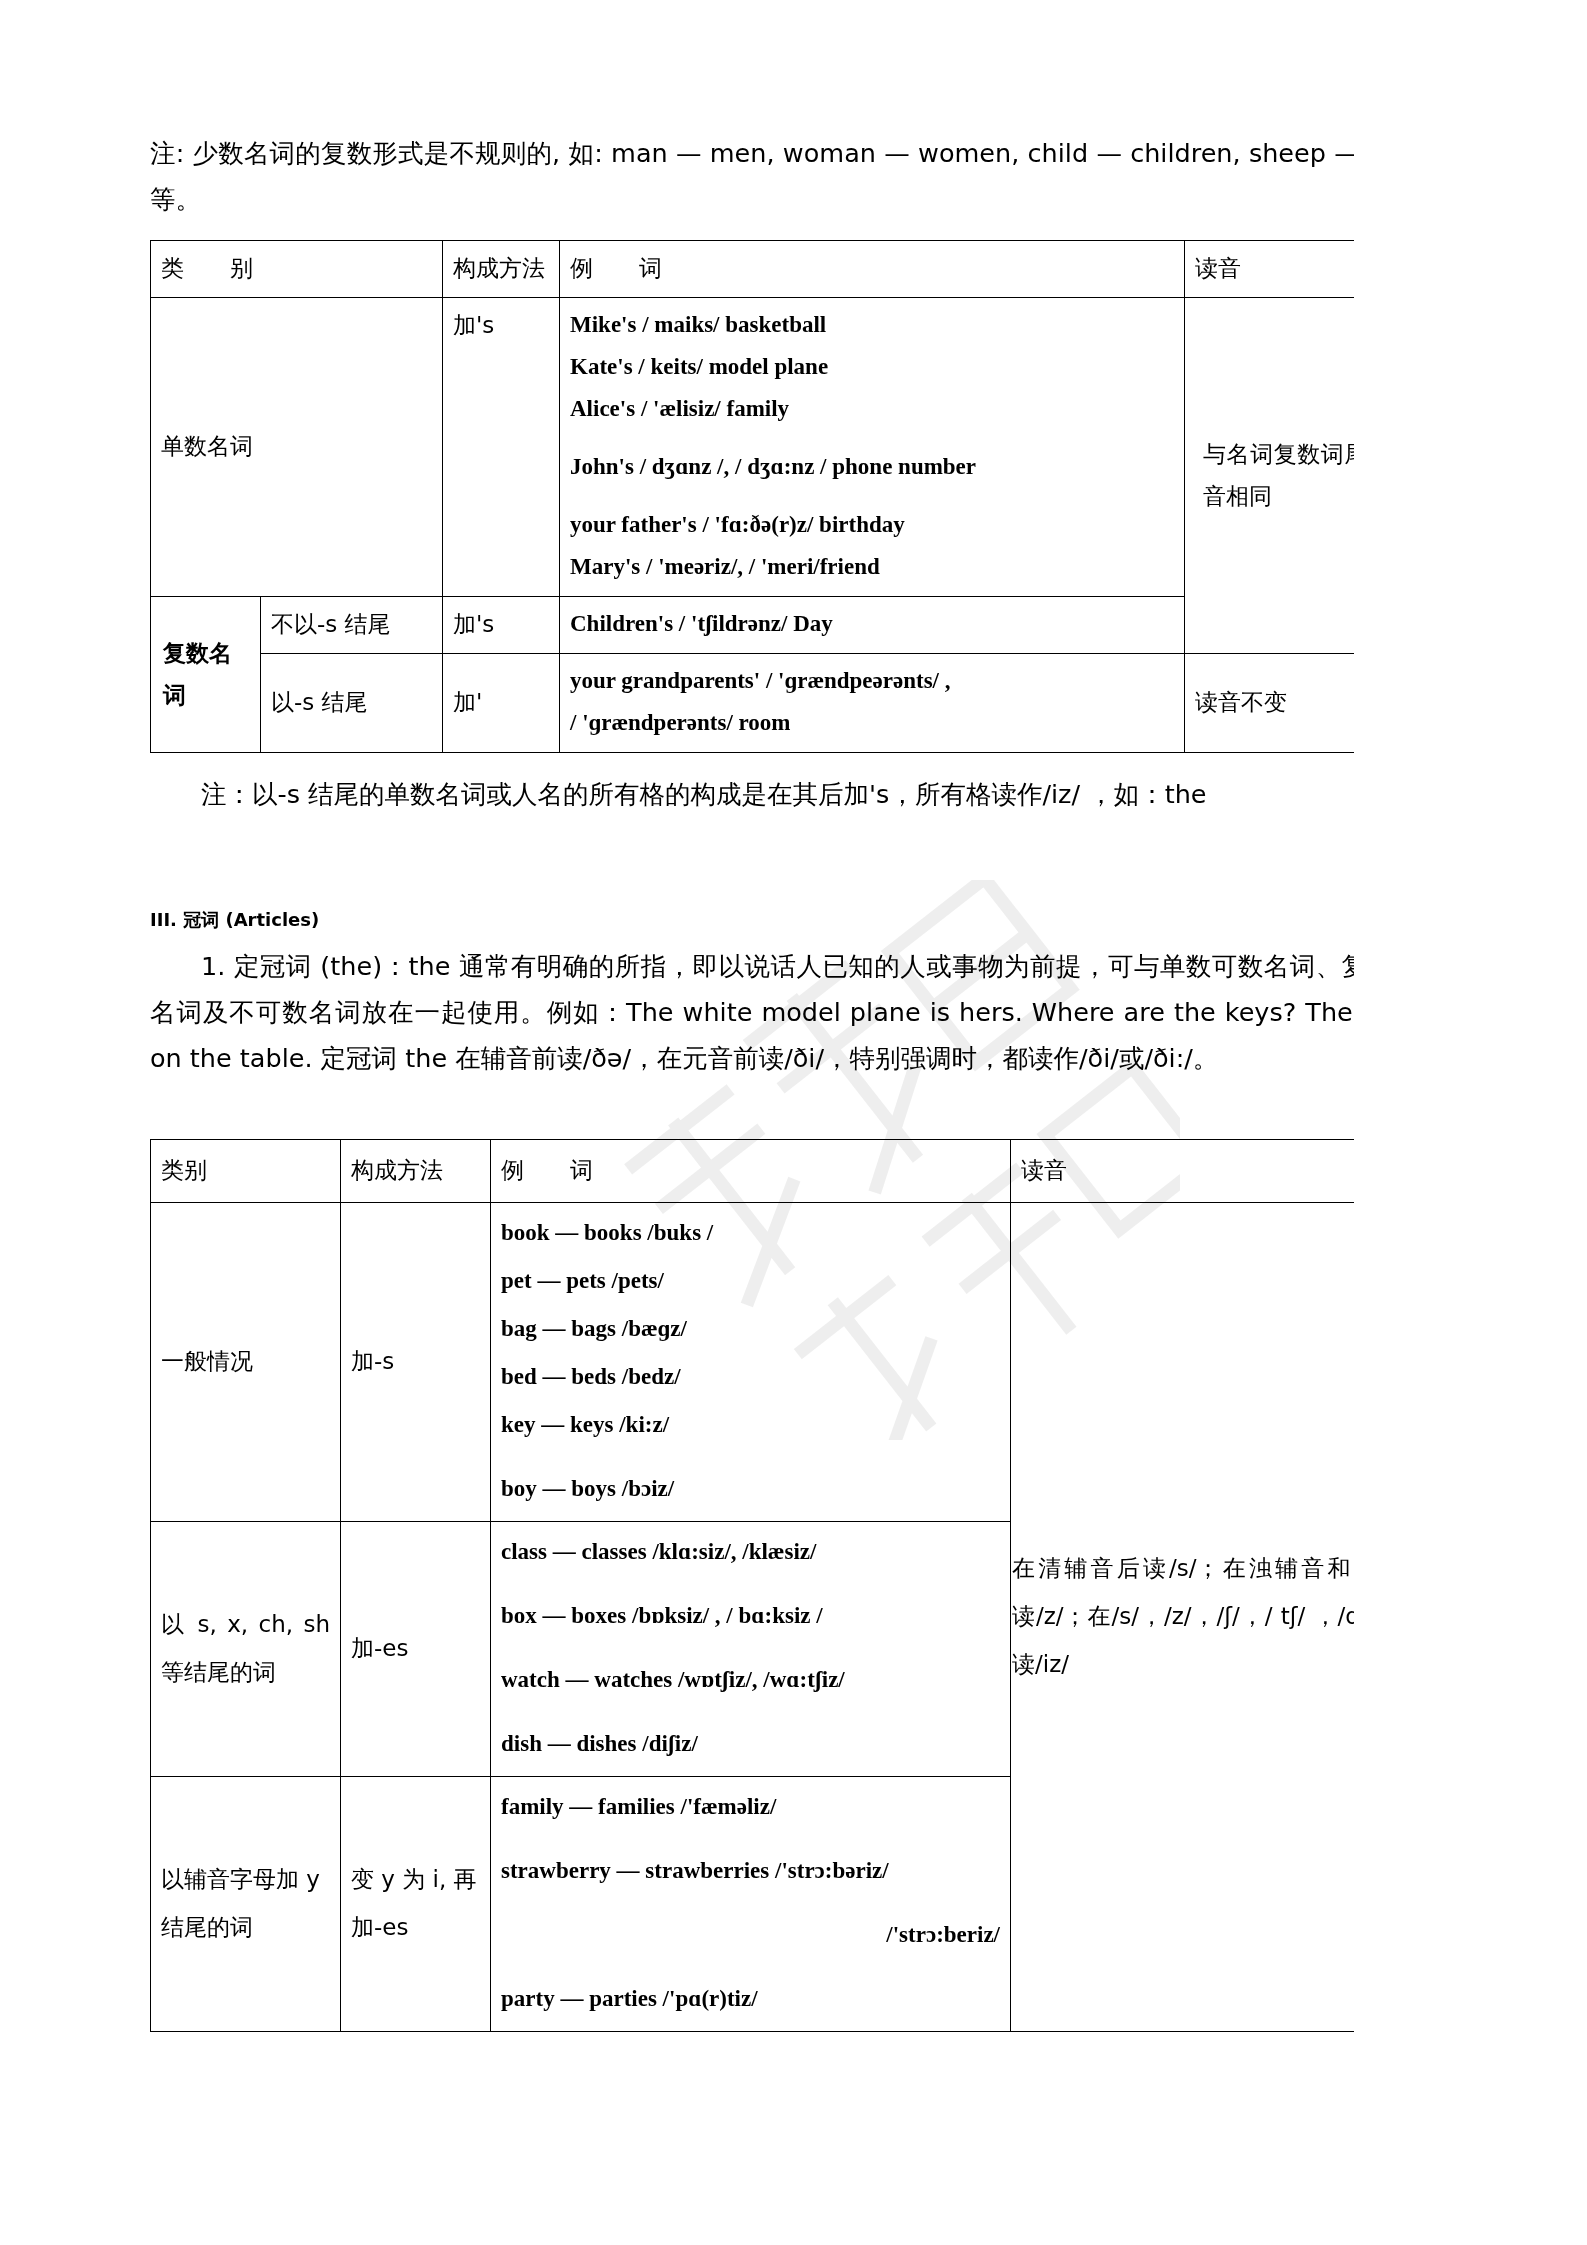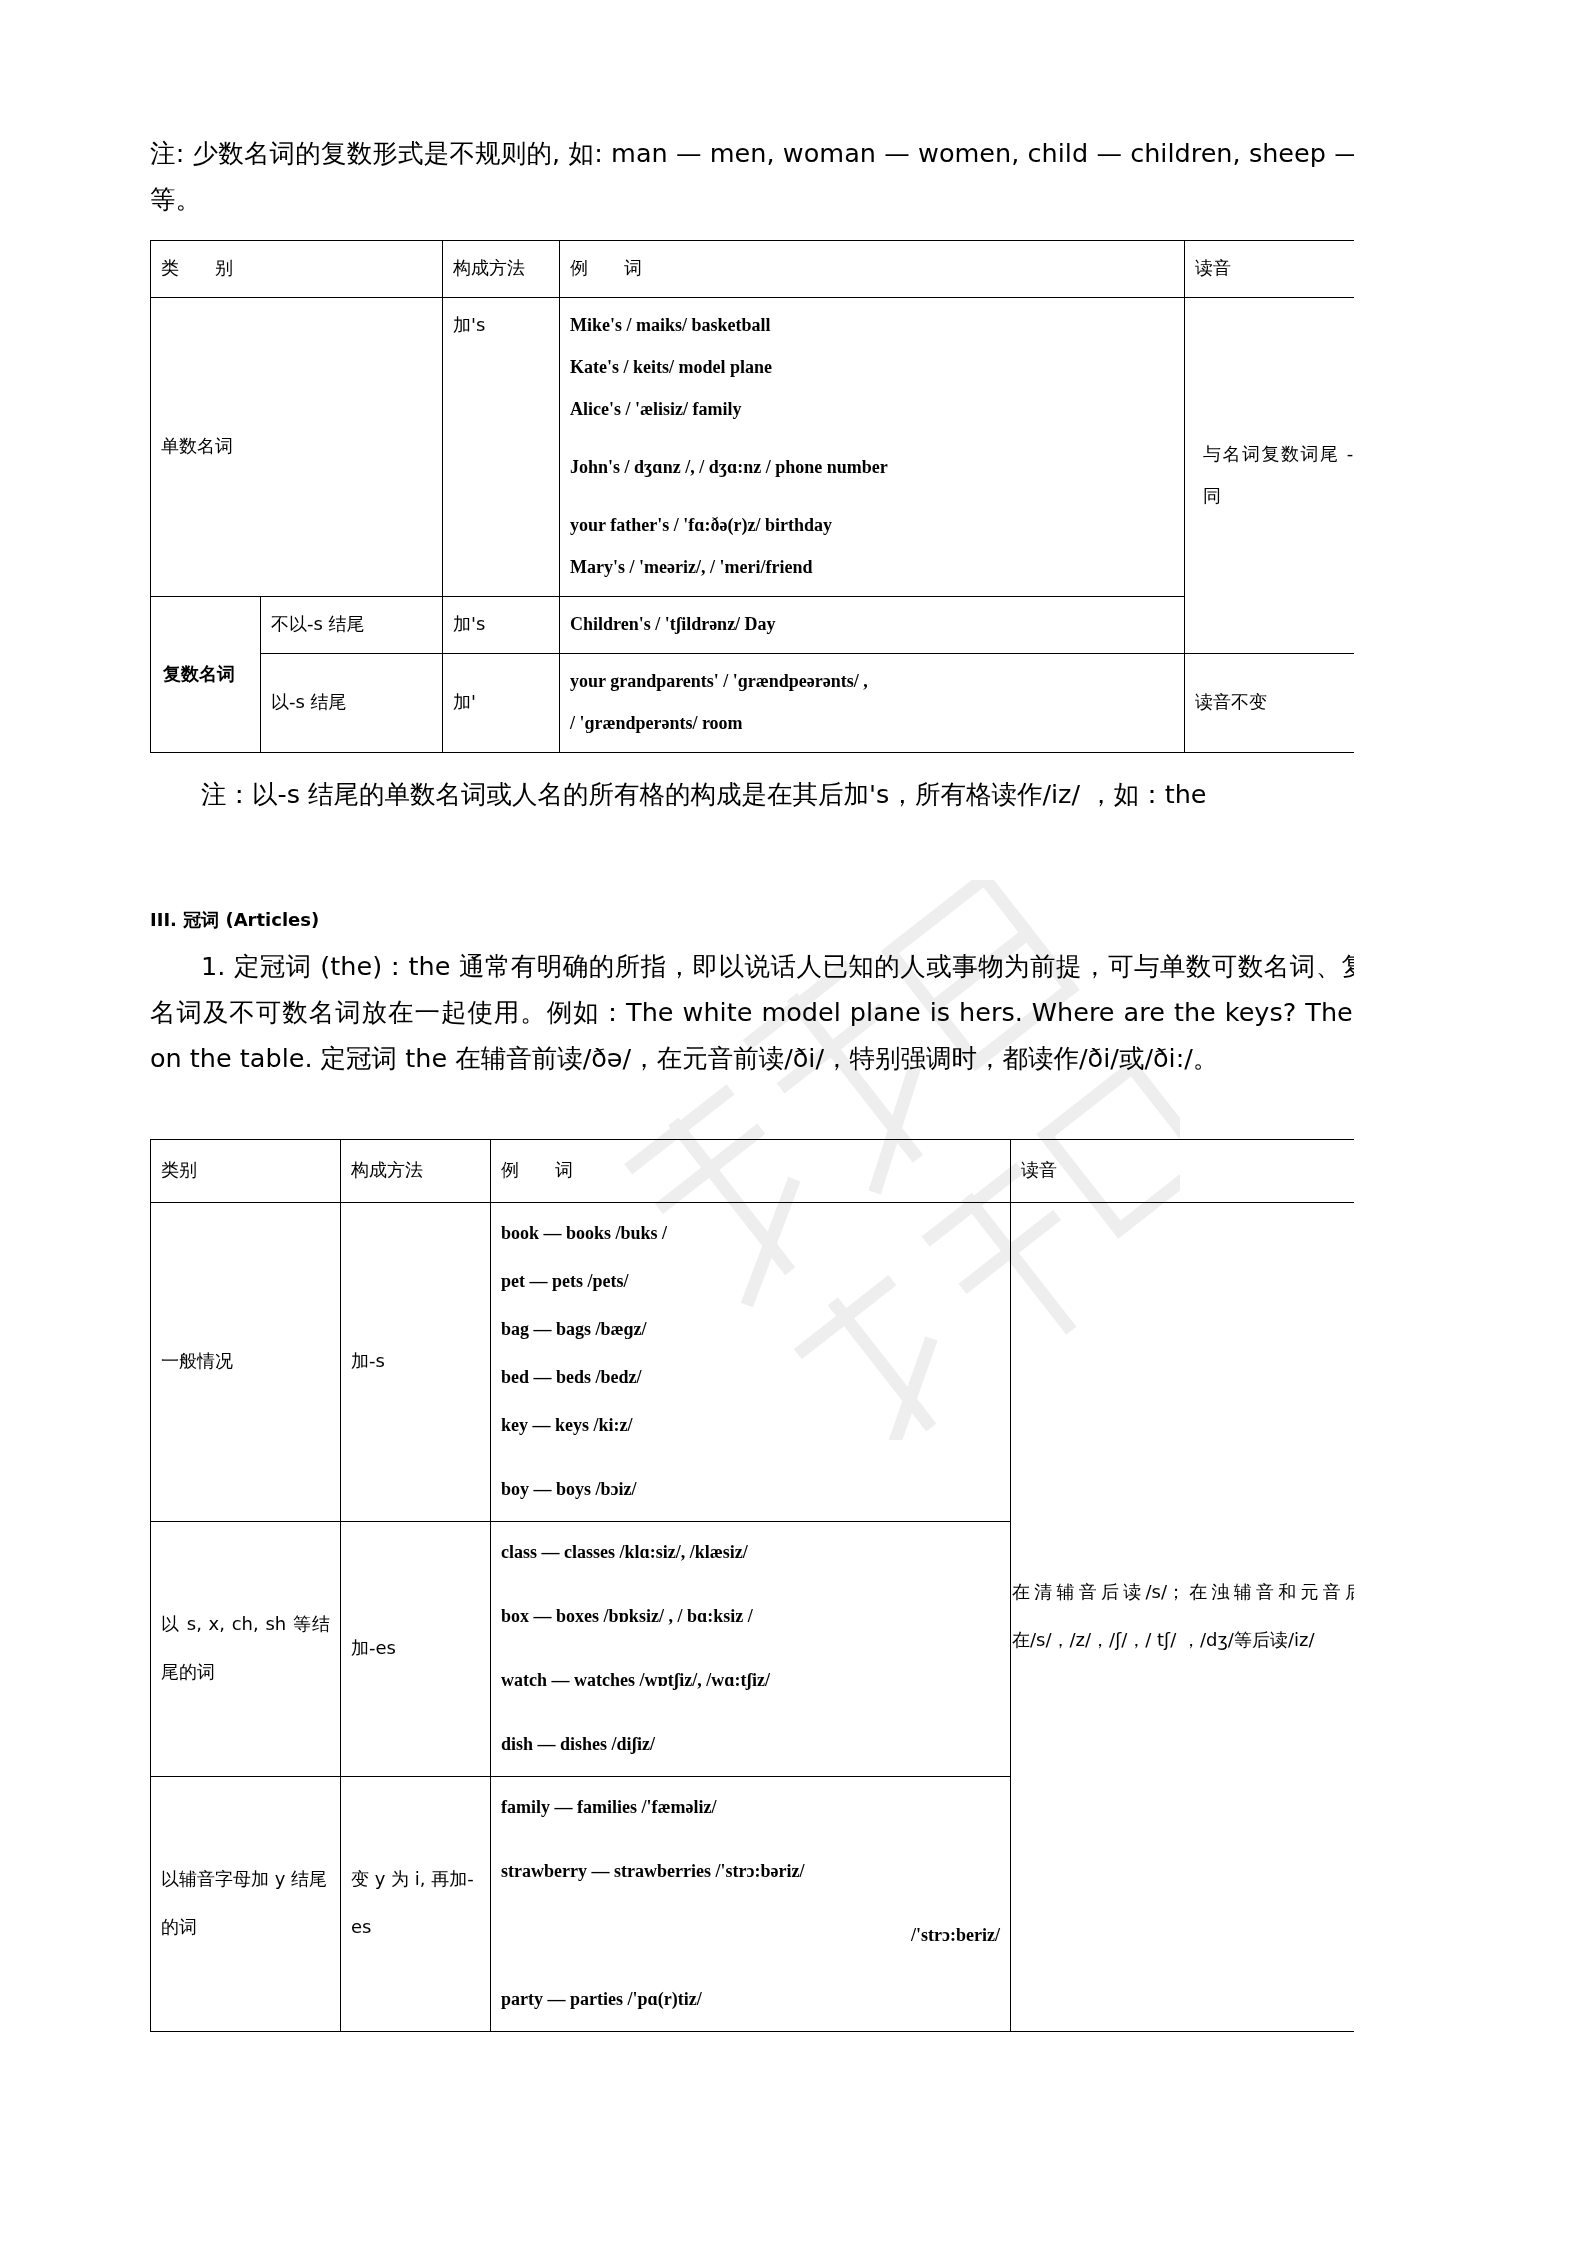--- a/index.html
+++ b/index.html
@@ -44,21 +44,21 @@
     text-justify: inter-ideograph;
   }
   .indent2 { text-indent: 2em; }
   .note-top {
     margin-top: 130px;
   }
   .tbl {
     border-collapse: collapse;
     width: 1295px;
     table-layout: fixed;
-    font-size: 18px;
+    font-size: 23px;
   }
   .tbl td {
     border: 1.4px solid #000000;
     padding: 6px 10px 8px 10px;
     vertical-align: top;
     line-height: 42px;
   }
   .tbl td.mid { vertical-align: middle; }
   .cjk { font-family: "DejaVu Sans", "Liberation Sans", sans-serif; }
   .justcjk {

